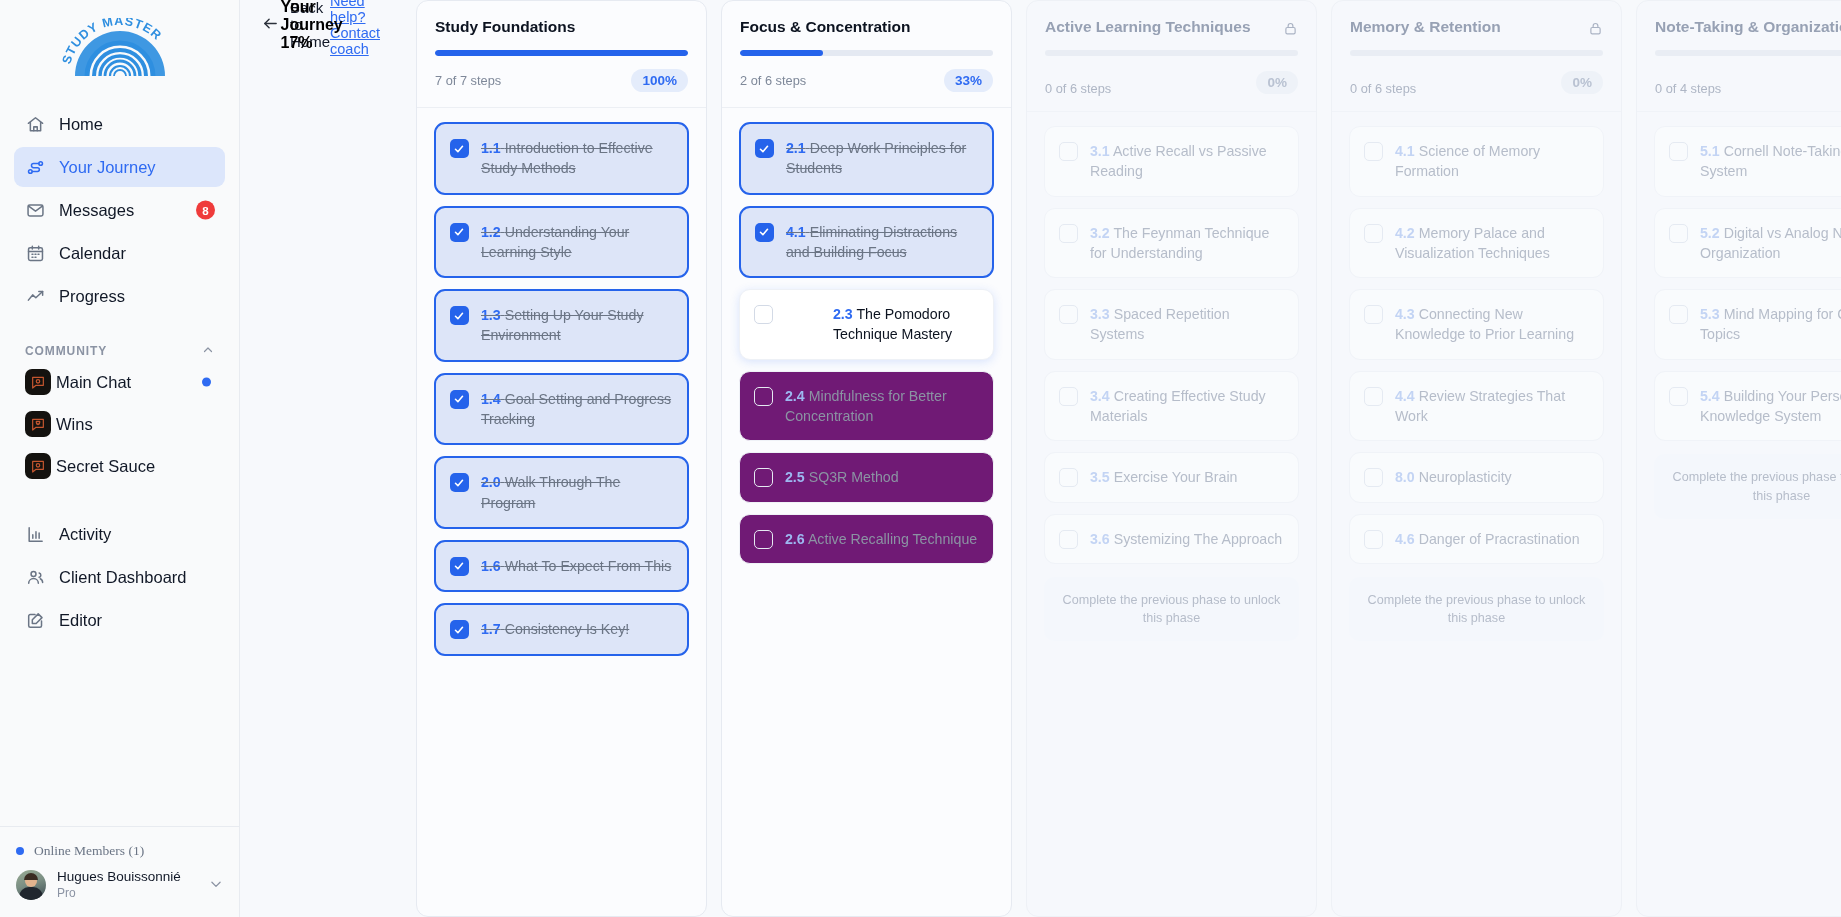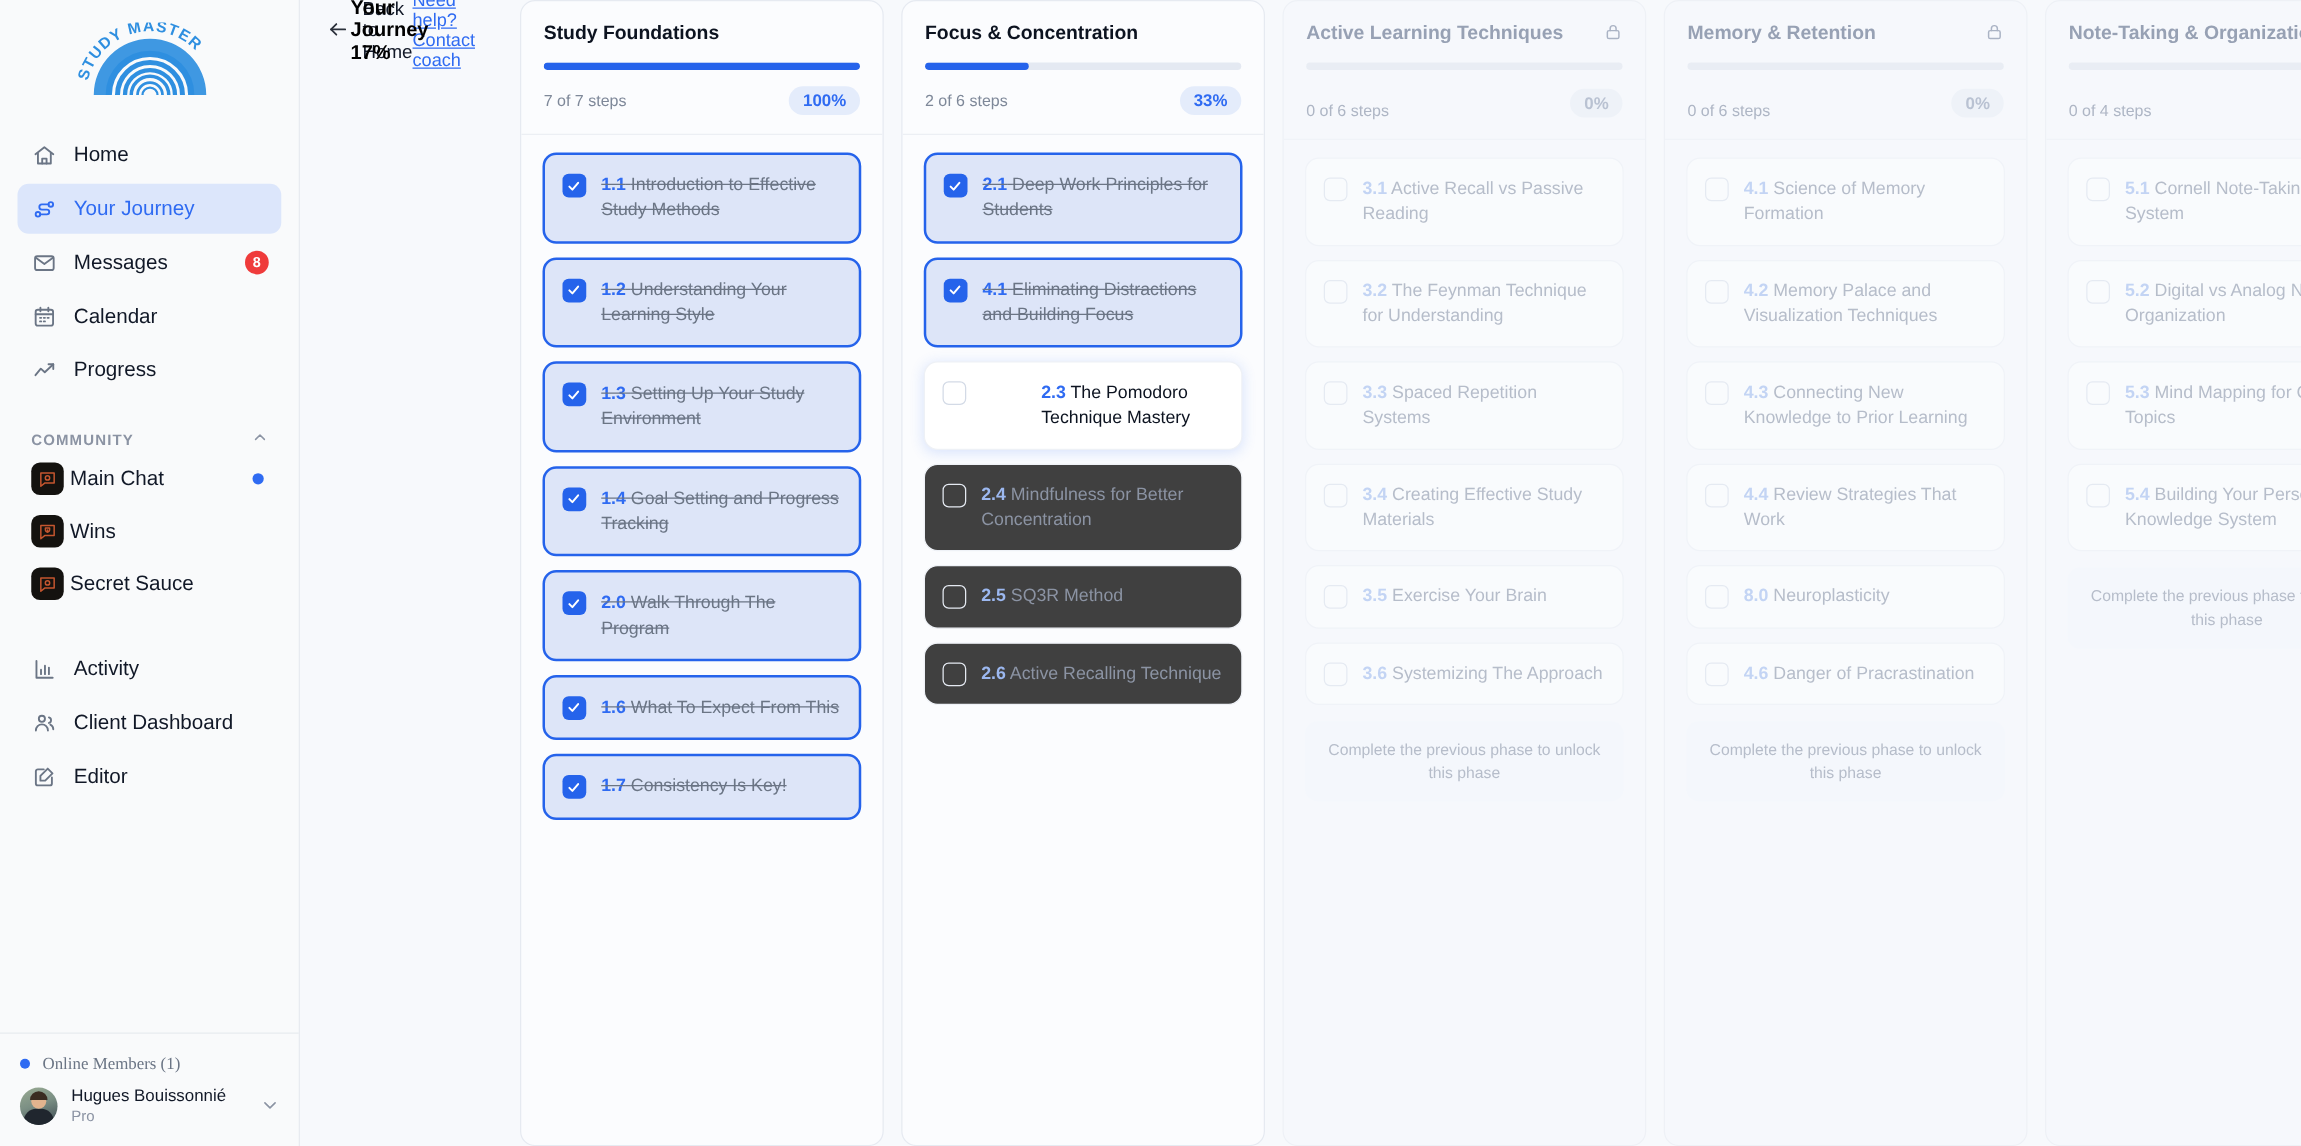--- a/index.html
+++ b/index.html
@@ -106,21 +106,21 @@
   .col {
     width: 291px; flex: 0 0 291px;
     border-radius: 12px; display: flex; flex-direction: column;
     min-height: 0; overflow: hidden;
   }
   .col.open { background: #fbfcfe; border: 1px solid #e6eaf1; }
   .col.locked { background: #f6f8fc; border: 1px solid #eef1f6; }
   .col-head { padding: 17px 18px 15px 18px; }
   .col.open .col-head { border-bottom: 1px solid #eceff4; }
   .col.locked .col-head { border-bottom: 1px solid #f0f3f8; }
-  .col-title-row { display: flex; align-items: flex-start; justify-content: space-between; }
+  .col-title-row { display: flex; align-items: flex-end; justify-content: space-between; }
   .col-title { font-size: 15.5px; font-weight: bold; color: #0c1320; }
   .col.locked .col-title { color: #97a1b4; font-weight: bold; }
   .lock { color: #aab3c4; display: flex; align-items: center; }
 
   .pbar { height: 6px; border-radius: 4px; background: #e4e9f2; margin-top: 14px; overflow: hidden; }
   .col.locked .pbar { background: #e9edf4; }
   .pfill { height: 100%; border-radius: 4px; background: #2563eb; }
 
   .meta { display: flex; align-items: center; justify-content: space-between; margin-top: 13px; }
   .steps { font-size: 12.8px; color: #7e8899; }
@@ -129,21 +129,21 @@
     font-size: 13.5px; font-weight: bold; color: #2f6bf2;
     background: #e4ecfb; border-radius: 13px; padding: 4px 11px;
   }
   .col.locked .pct { color: #b9c2d2; background: #eef2f8; }
 
   .cards { padding: 14px 17px 20px 17px; display: flex; flex-direction: column; gap: 11px; overflow: hidden; }
 
   .card { border-radius: 11px; padding: 14px 14px; display: flex; gap: 12px; align-items: flex-start; cursor: pointer; }
   .card.done { background: #dde5f8; border: 2px solid #2563eb; }
   .card.current { background: #ffffff; border: 1px solid #eef1f6; box-shadow: 0 2px 10px rgba(47,107,242,0.17); }
-  .card.pending { background: #404040; border: 1px solid #eff2f7; gap: 12px; }
+  .card.pending { background: #701a75; border: 1px solid #eff2f7; gap: 12px; }
   .card.lockedcard { background: #f9fbfd; border: 1px solid #f0f3f8; }
 
   .cb { width: 19px; height: 19px; flex: 0 0 19px; border-radius: 5px; margin-top: 1px; }
   .cb.checked { background: #2563eb; display: flex; align-items: center; justify-content: center; }
   .cb.checked svg { display: block; }
   .cb.unchecked { border: 1.6px solid #d3dae6; background: transparent; }
   .cb.dim { border: 1.6px solid #e5eaf2; background: transparent; }
 
   .ctext { font-size: 14.2px; line-height: 1.43; }
   .num { font-weight: bold; color: #2f6bf2; }

